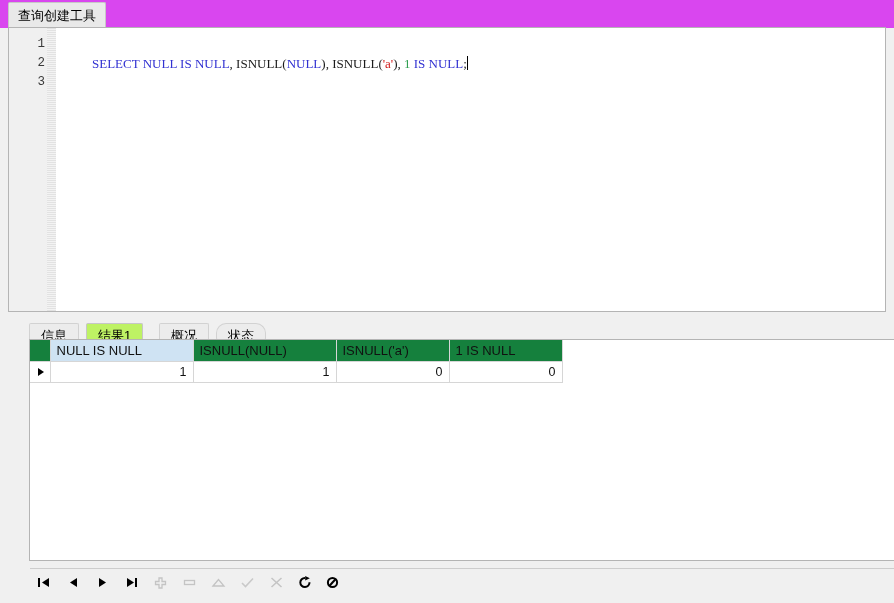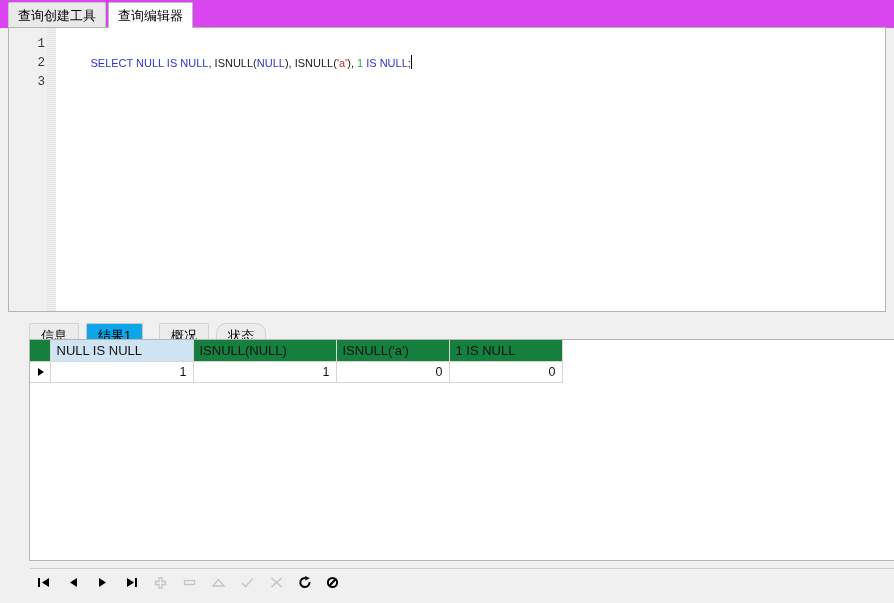--- a/index.html
+++ b/index.html
@@ -100,22 +100,22 @@
     left: 47px;
     top: 7px;
     right: 0;
     bottom: 0;
     background: #ffffff;
   }
   .code-line {
     height: 19px;
     line-height: 19px;
     padding-left: 10px;
-    font-family: Liberation Sans, sans-serif;
-    font-size: 11px;
+    font-family: Liberation Serif, serif;
+    font-size: 13px;
     white-space: pre;
   }
   .kw   { color: #3232d2; }
   .plain{ color: #1a1a1a; }
   .str  { color: #d21919; }
   .num  { color: #2e9e4f; }
   .caret {
     display: inline-block;
     width: 1px;
     height: 14px;
@@ -149,21 +149,21 @@
     padding: 0 11px;
     font-size: 13px;
     box-sizing: border-box;
     white-space: nowrap;
     border: 1px solid #d2d2d2;
     border-bottom: none;
     background: #ececec;
     border-radius: 2px 2px 0 0;
   }
   .rtab.active {
-    background: #0ea5e9;
+    background: #bef264;
     border-color: #c6c6c6;
   }
 
   .grid-wrap {
     position: absolute;
     left: 8px;
     top: 21px;
     width: 878px;
     height: 222px;
     background: #ffffff;
@@ -241,23 +241,20 @@
   .navbtn svg { display: block; }
 </style>
 </head>
 <body>
 
 <div class="app">
 
   <div class="tabstrip">
     <div class="tab" style="left:8px;">
       <span>查询创建工具</span>
-    </div>
-    <div class="tab active" style="left:108px;">
-      <span>查询编辑器</span>
     </div>
   </div>
 
   <div class="editor-pane">
     <div class="gutter">
       <div class="gutter-sep"></div>
       <div class="linenos">
         <div>1</div>
         <div>2</div>
         <div>3</div>

